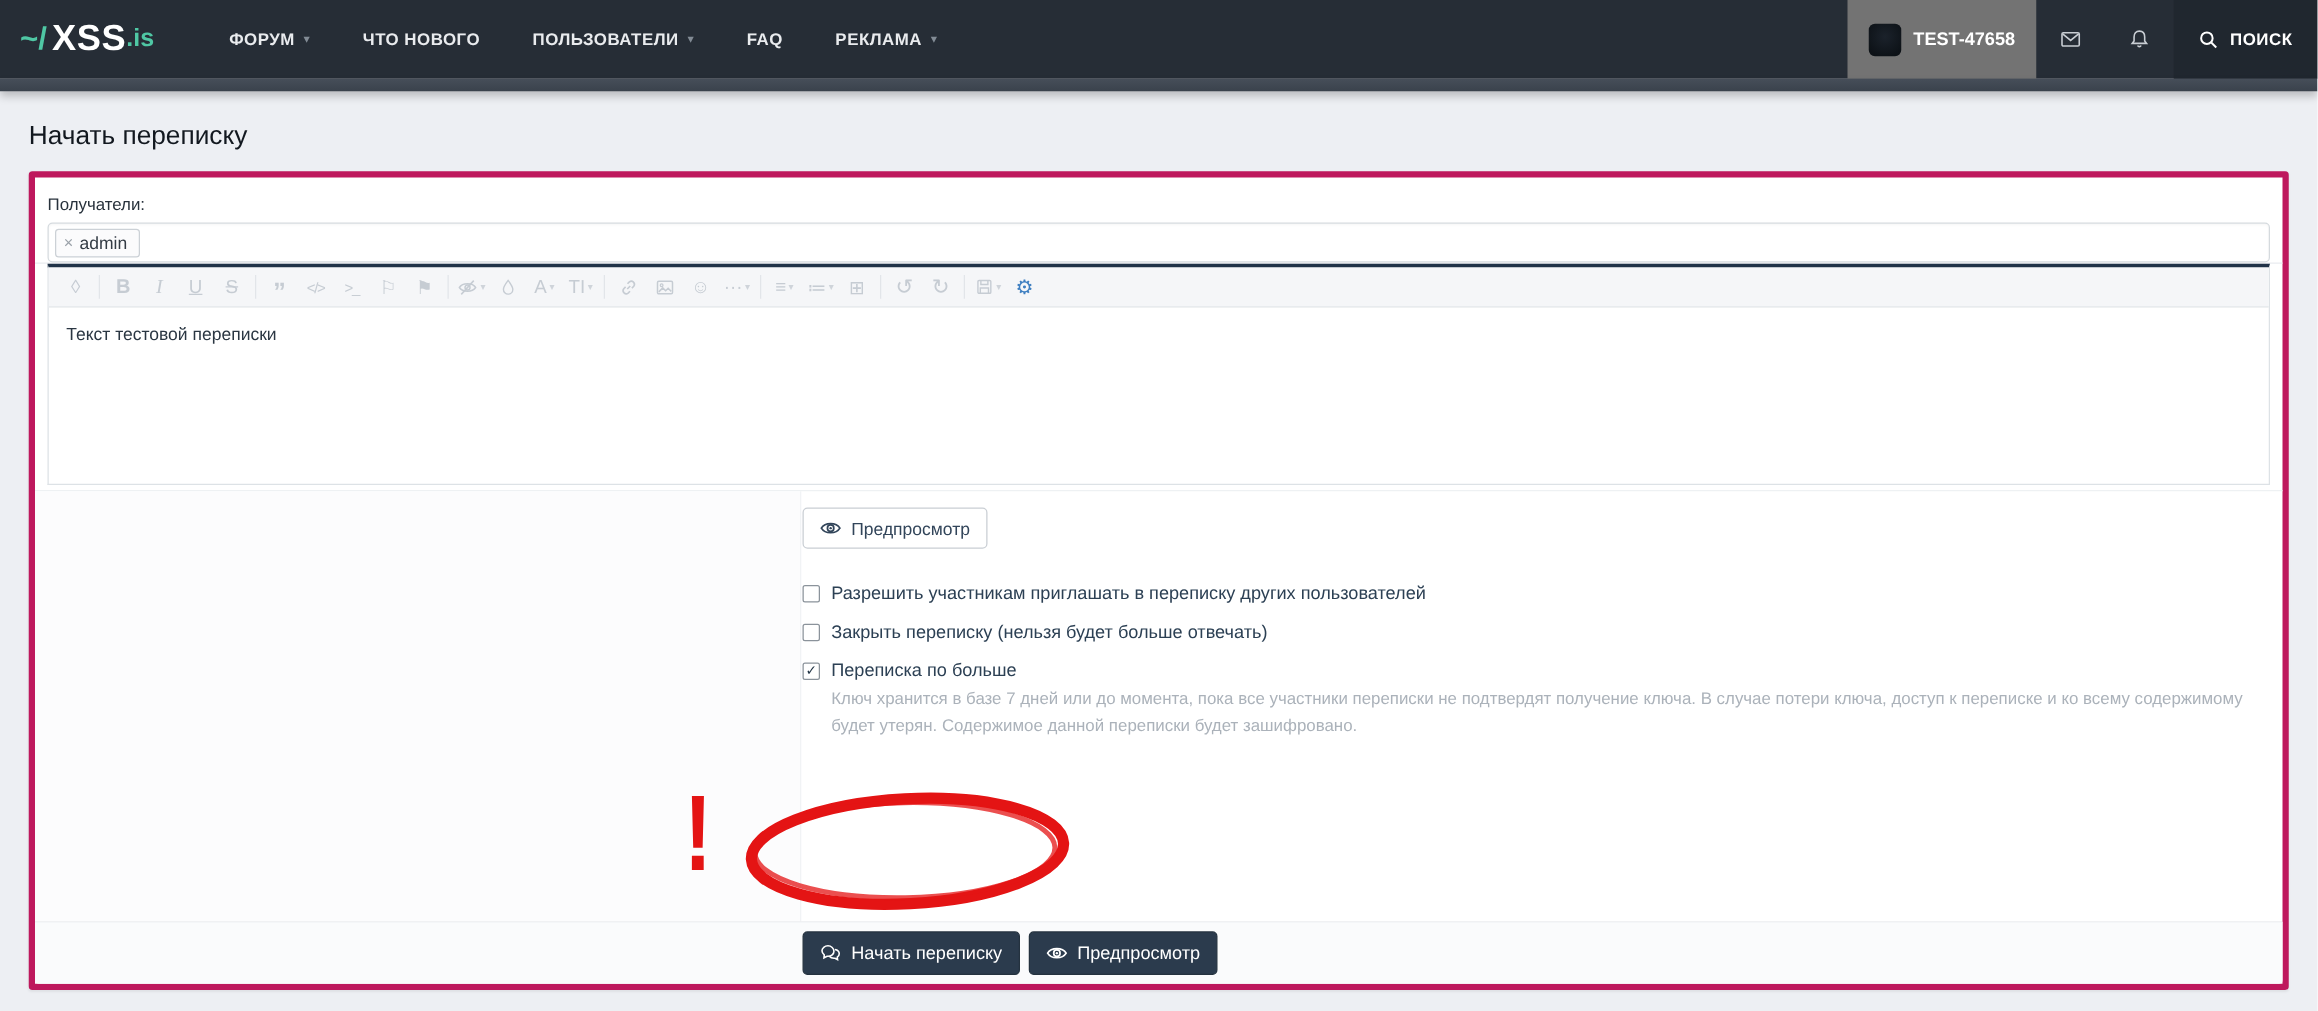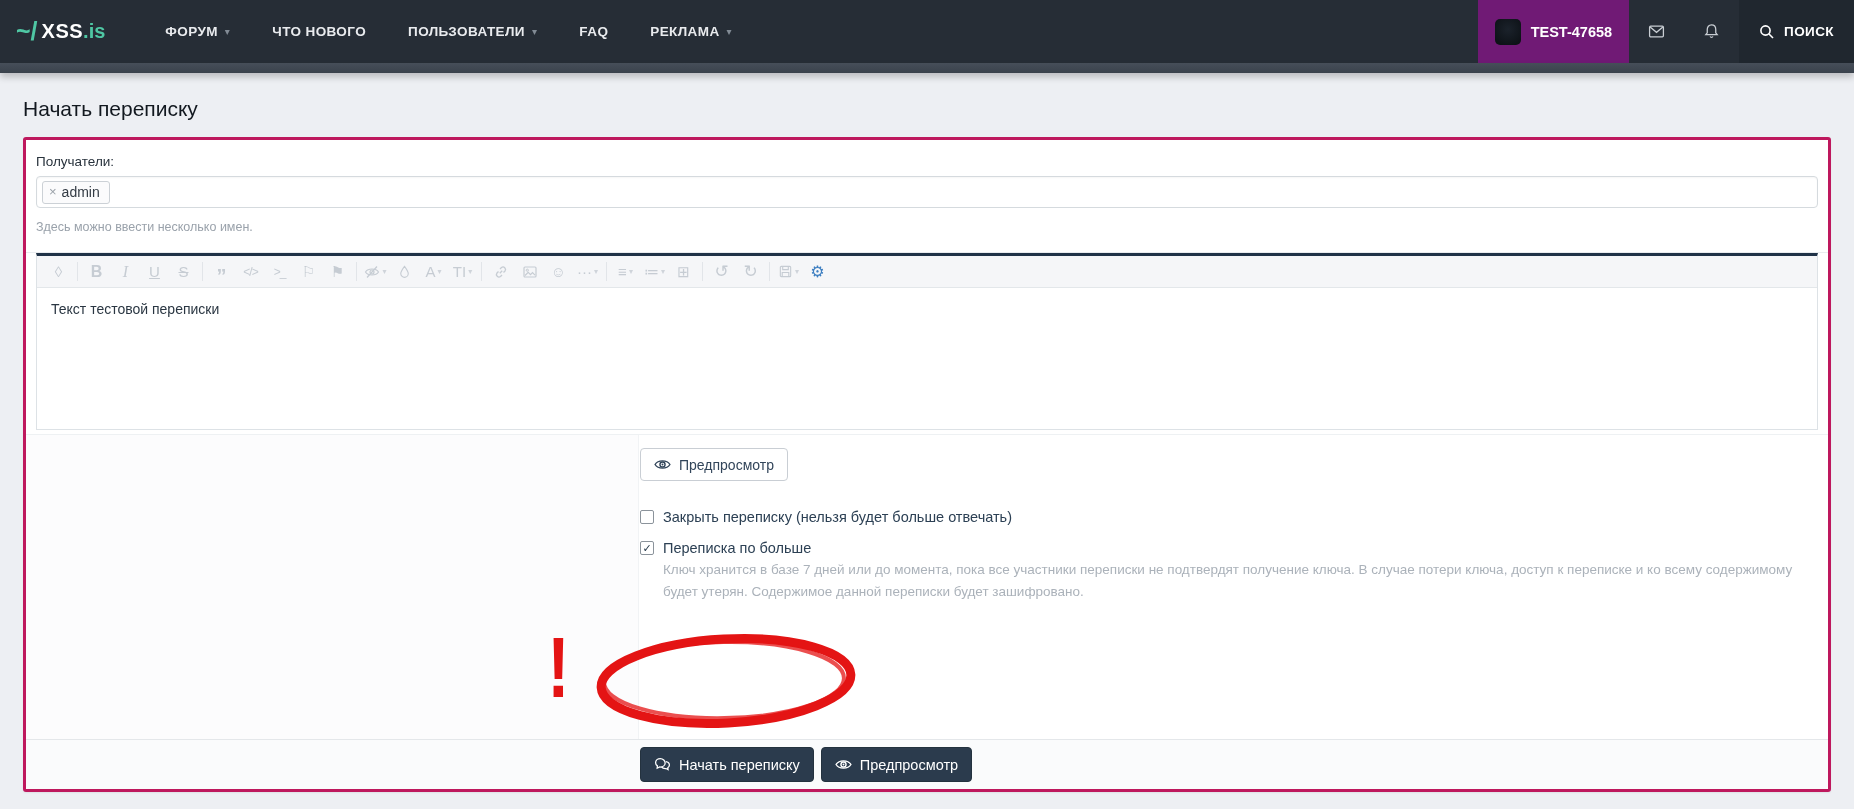--- a/index.html
+++ b/index.html
@@ -9,41 +9,41 @@
     background:#edeff3;
     font-family:"Liberation Sans","DejaVu Sans",sans-serif;
     color:#2c4054;
   }
   svg { display:block; }
 
   
   .navbar { height:63px; background:#262d36; display:flex; align-items:stretch; }
   .logo { display:flex; align-items:center; padding:0 28px 0 16px; cursor:pointer; }
   .logo .tilde { color:#4fc7a4; font-size:25px; font-weight:600; margin-right:4px; }
-  .logo .name  { color:#ffffff; font-size:20px; font-weight:700; letter-spacing:.5px; }
+  .logo .name  { color:#ffffff; font-size:29px; font-weight:700; letter-spacing:.5px; }
   .logo .suffix{ color:#4fc7a4; font-size:20px; font-weight:600; }
   .nav-items { display:flex; align-items:center; gap:42px;margin-left:32px; }
   .nav-item { display:flex; align-items:center; gap:7px; color:#e9ebee; font-size:13.5px;
               font-weight:700; letter-spacing:.4px; cursor:pointer; }
   .caret { color:#828b95; font-size:10px; }
   .nav-right { margin-left:auto; display:flex; align-items:stretch; }
-  .user-block { background:#701a75; display:flex; align-items:center; gap:10px; padding:4px 17px; cursor:pointer; }
+  .user-block { background:#737373; display:flex; align-items:center; gap:10px; padding:4px 17px; cursor:pointer; }
   .avatar { width:26px; height:26px; border-radius:5px;
             background:radial-gradient(circle at 50% 40%, #1b222b 0%, #0d1217 80%); }
   .username { color:#fff; font-weight:700; font-size:14.5px; }
   .icon-btn { display:flex; align-items:center; padding:0 19px; color:#c9ced4; cursor:pointer; }
   .search-block { background:#20272f; display:flex; align-items:center; gap:9px; padding:16px 20px;
                   color:#fff; font-weight:700; font-size:13.5px; letter-spacing:.4px; cursor:pointer; }
   .subbar { height:10px; background:linear-gradient(#464e59,#3a424c);
             box-shadow:0 4px 7px rgba(0,0,0,.22); position:relative; z-index:2; }
 
   
   .page-title { margin:24px 0 16px 23px; font-size:21px; color:#12181f; font-weight:400; }
 
-  .card { margin:0 23px; height:655px; background:#fff; border:3px solid #be185d;
+  .card { margin:0 23px; height:655px; background:#fff; border:5px solid #be185d;
           border-radius:3px; display:flex; flex-direction:column;
           box-shadow:0 1px 2px rgba(0,0,0,.06); }
 
   .sec-recipients { padding:14px 10px 0; border-bottom:1px solid #e9ecef; }
   .field-label { font-size:13.5px; color:#28323c; margin-bottom:7px; }
   .token-input { border:1px solid #d5dade; border-radius:4px; min-height:32px; padding:3px 5px;
                  display:flex; align-items:center; background:#fff;
                  box-shadow:inset 0 1px 2px rgba(0,0,0,.04); cursor:text; }
   .token { display:inline-flex; align-items:center; gap:5px; border:1px solid #ccd1d6;
            border-radius:3px; background:#fbfbfc; padding:2px 9px 3px 6px; font-size:14px; color:#333b44; }
@@ -164,21 +164,20 @@
 <div class="card">
 
   <section class="sec-recipients">
     <div class="field-label">Получатели:</div>
     <div class="token-input">
       <span class="token">
         <span class="token-x">×</span>
         <span>admin</span>
       </span>
     </div>
-    <div class="help-text">Здесь можно ввести несколько имен.</div>
   </section>
 
 
   <div class="editor">
     <div class="toolbar">
       <span class="tb-icon">◊</span>
       <span class="tb-sep"></span>
       <span class="tb-icon tb-b">B</span>
       <span class="tb-icon tb-i">I</span>
       <span class="tb-icon tb-u">U</span>
@@ -261,20 +260,24 @@
       <button class="preview-btn">
         <svg width="17" height="17" viewBox="0 0 16 16">
           <path d="M1 8c2.8-4.6 11.2-4.6 14 0-2.8 4.6-11.2 4.6-14 0z" fill="none" stroke="currentColor" stroke-width="1.3"></path>
           <circle cx="8" cy="8" r="2.4" fill="none" stroke="currentColor" stroke-width="1.3"></circle>
           <circle cx="8" cy="8" r=".9" fill="currentColor"></circle>
         </svg>
         <span>Предпросмотр</span>
       </button>
 
       <div class="cb-group">
+        <label class="cb-row">
+          <span class="cb-box"></span>
+          <span>Разрешить участникам приглашать в переписку других пользователей</span>
+        </label>
         <label class="cb-row">
           <span class="cb-box"></span>
           <span>Закрыть переписку (нельзя будет больше отвечать)</span>
         </label>
         <label class="cb-row" style="margin-bottom:0">
           <span class="cb-box">✓</span>
           <span>Переписка по больше</span>
         </label>
         <div class="cb-desc">Ключ хранится в базе 7 дней или до момента, пока все участники переписки не подтвердят получение ключа. В случае потери ключа, доступ к переписке и ко всему содержимому будет утерян. Содержимое данной переписки будет зашифровано.</div>
       </div>

